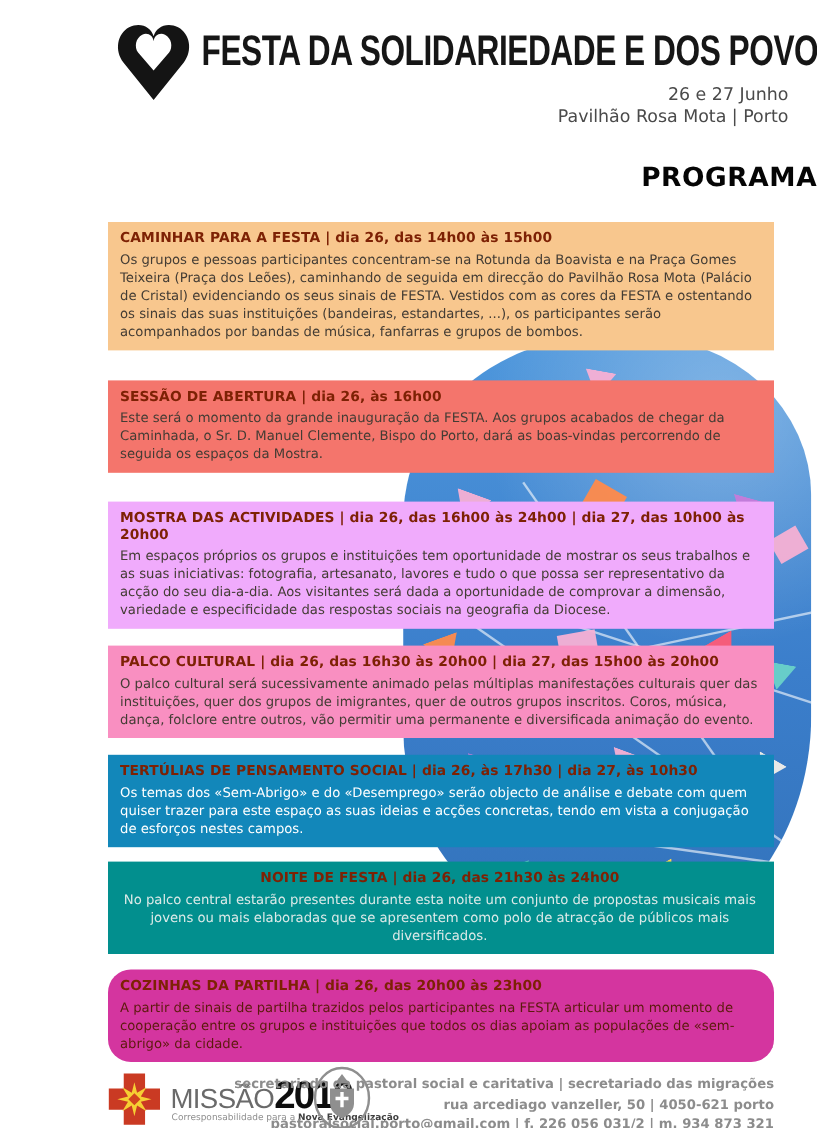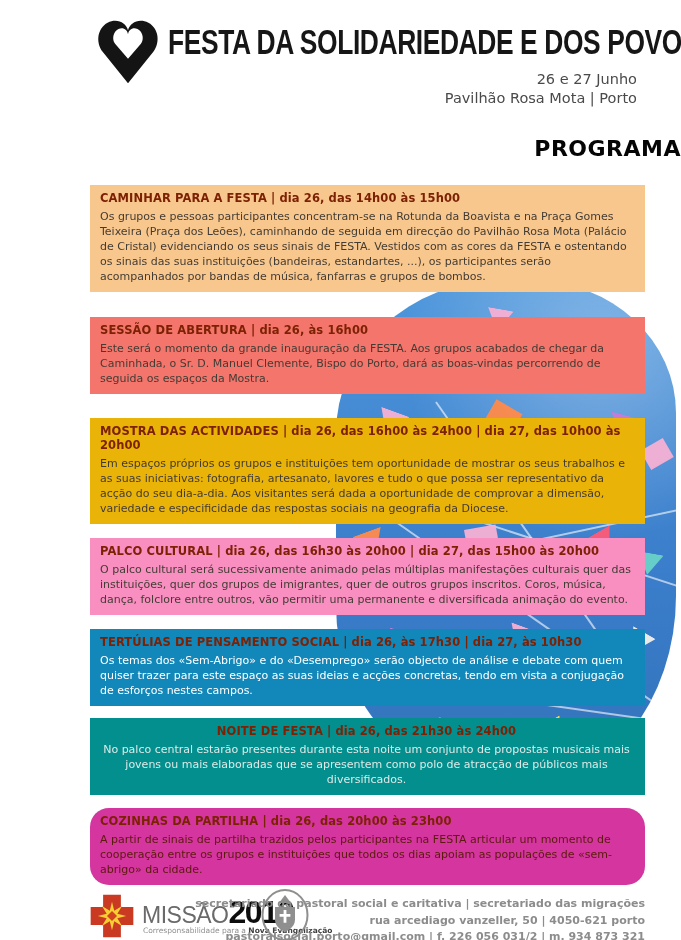--- a/index.html
+++ b/index.html
@@ -12,21 +12,21 @@
   
   .logo-heart { position:absolute; left:94px; top:16px; width:68px; height:72px; }
   .main-title {
     position:absolute; left:168px; top:22px;
     font-family:"Liberation Sans", sans-serif;
     font-size:33px; font-weight:bold; color:#161616;
     letter-spacing:-0.5px; white-space:nowrap;
     transform:scale(0.80,1.08); transform-origin:left top;
   }
   .event-info {
-    position:absolute; right:44px; top:70px; text-align:right;
+    position:absolute; right:24px; top:70px; text-align:right;
     font-size:14.5px; color:#4a4a4a; line-height:19px;
   }
   .programa-heading {
     position:absolute; left:0; top:136px; width:681px; text-align:right;
     font-size:22px; font-weight:bold; color:#050505; letter-spacing:0.5px;
   }
   
   .festival-photo {
     position:absolute; left:336px; top:281px; width:340px; height:508px;
     border-radius:48% 42% 46% 52% / 30% 26% 38% 36%;
@@ -119,21 +119,21 @@
 
   <div class="events">
     <section class="event" style="background-color: rgb(248, 199, 142);">
       <h3 style="color: rgb(125, 33, 4);">CAMINHAR PARA A FESTA | dia 26, das 14h00 às 15h00</h3>
       <p style="color: rgb(67, 60, 52);">Os grupos e pessoas participantes concentram-se na Rotunda da Boavista e na Praça Gomes Teixeira (Praça dos Leões), caminhando de seguida em direcção do Pavilhão Rosa Mota (Palácio de Cristal) evidenciando os seus sinais de FESTA. Vestidos com as cores da FESTA e ostentando os sinais das suas instituições (bandeiras, estandartes, ...), os participantes serão acompanhados por bandas de música, fanfarras e grupos de bombos.</p>
     </section>
     <section class="event" style="background-color: rgb(244, 117, 108);">
       <h3 style="color: rgb(125, 33, 4);">SESSÃO DE ABERTURA | dia 26, às 16h00</h3>
       <p style="color: rgb(67, 60, 52);">Este será o momento da grande inauguração da FESTA. Aos grupos acabados de chegar da Caminhada, o Sr. D. Manuel Clemente, Bispo do Porto, dará as boas-vindas percorrendo de seguida os espaços da Mostra.</p>
     </section>
-    <section class="event" style="background-color: #eab308;">
+    <section class="event" style="background-color: #f0abfc;">
       <h3 style="color: rgb(125, 33, 4);">MOSTRA DAS ACTIVIDADES | dia 26, das 16h00 às 24h00 | dia 27, das 10h00 às 20h00</h3>
       <p style="color: rgb(67, 60, 52);">Em espaços próprios os grupos e instituições tem oportunidade de mostrar os seus trabalhos e as suas iniciativas: fotografia, artesanato, lavores e tudo o que possa ser representativo da acção do seu dia-a-dia. Aos visitantes será dada a oportunidade de comprovar a dimensão, variedade e especificidade das respostas sociais na geografia da Diocese.</p>
     </section>
     <section class="event" style="background-color: rgb(249, 143, 193);">
       <h3 style="color: rgb(125, 33, 4);">PALCO CULTURAL | dia 26, das 16h30 às 20h00 | dia 27, das 15h00 às 20h00</h3>
       <p style="color: rgb(67, 60, 52);">O palco cultural será sucessivamente animado pelas múltiplas manifestações culturais quer das instituições, quer dos grupos de imigrantes, quer de outros grupos inscritos. Coros, música, dança, folclore entre outros, vão permitir uma permanente e diversificada animação do evento.</p>
     </section>
     <section class="event" style="background-color: rgb(18, 135, 186);">
       <h3 style="color: rgb(125, 33, 4);">TERTÚLIAS DE PENSAMENTO SOCIAL | dia 26, às 17h30 | dia 27, às 10h30</h3>
       <p style="color: rgb(255, 255, 255);">Os temas dos «Sem-Abrigo» e do «Desemprego» serão objecto de análise e debate com quem quiser trazer para este espaço as suas ideias e acções concretas, tendo em vista a conjugação de esforços nestes campos.</p>

